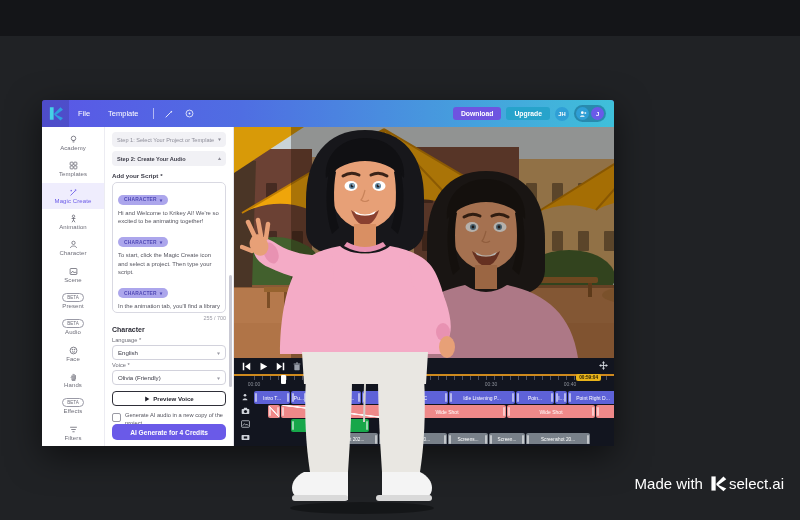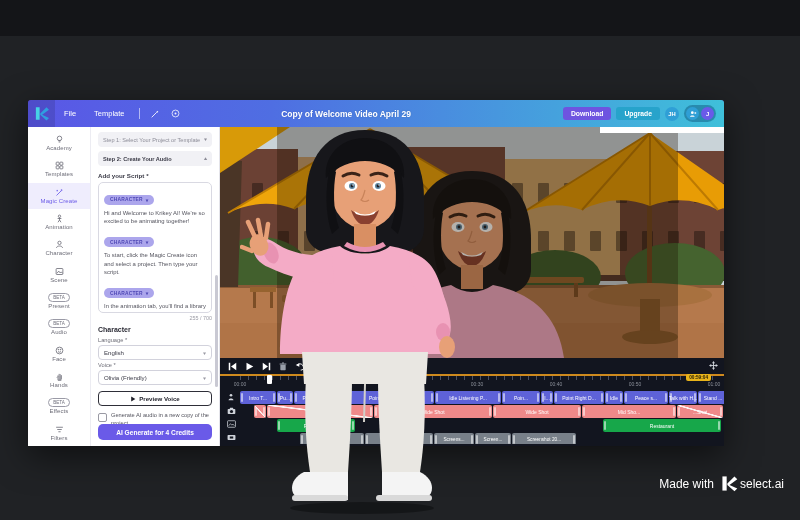--- a/index.html
+++ b/index.html
@@ -1,21 +1,21 @@
 <!DOCTYPE html>
 <html><head>
 <meta charset="utf-8">
 <style>
   html,body{margin:0;padding:0}
   body{width:800px;height:520px;position:relative;background:#202225;overflow:hidden;
        font-family:"Liberation Sans",sans-serif;-webkit-font-smoothing:antialiased}
   .top-band{position:absolute;top:0;left:0;right:0;height:36px;background:#141518}
 
   
-  .window{position:absolute;left:28px;top:100px;width:696px;height:346px;background:#4c1d95;
+  .window{position:absolute;left:42px;top:100px;width:572px;height:346px;background:#4c1d95;
           box-shadow:0 10px 34px rgba(0,0,0,.55);display:flex;flex-direction:column;border-radius:3px 3px 0 0;overflow:hidden}
 
   
   .topbar{flex:0 0 27px;background:linear-gradient(90deg,#5a57e6 0%,#4f6ee2 35%,#3fc0da 100%);
           display:flex;align-items:center;color:#fff;position:relative}
   .logo-box{width:27px;height:27px;display:flex;align-items:center;justify-content:center;background:rgba(25,25,80,.18)}
   .menu{font-size:7.5px;margin:0 9px;cursor:default}
   .tb-divider{width:1px;height:11px;background:rgba(255,255,255,.55);margin:0 5px}
   .tb-icon{margin:0 6px;display:flex;align-items:center;opacity:.92}
   .tb-title{position:absolute;left:120px;right:180px;text-align:center;font-size:8.5px;font-weight:bold;
@@ -99,21 +99,21 @@
   .clip.camera{background:#ef8989}
   .clip.scene{background:#17a74a}
   .clip.media{background:#788089;font-size:4.7px}
   .clip.slash{background-image:linear-gradient(to top right,transparent 46%,rgba(255,255,255,.9) 48%,rgba(255,255,255,.9) 52%,transparent 54%)}
 
   
   .hero{position:absolute;left:240px;top:126px;z-index:30;pointer-events:none}
 
   
   .watermark{position:absolute;right:16px;bottom:28px;display:flex;align-items:center;color:#fff;z-index:40}
-  .wm-text{font-size:12px}
+  .wm-text{font-size:15px}
   .wm-k{margin:0 2px 0 7px;display:flex;align-items:center}
 </style>
 </head>
 <body>
 
 <div class="top-band"></div>
 
 <div class="window">
 
   <div class="topbar">
@@ -131,21 +131,20 @@
           <path d="M1,11 L8,4 M8,4 L10,2" stroke="#fff" stroke-width="1.4"></path>
           <path d="M9.5,1 l.5,1.2 1.2,.5 -1.2,.5 -.5,1.2 -.5,-1.2 -1.2,-.5 1.2,-.5 Z" fill="#fff"></path>
         </svg>
     </span>
     <span class="tb-icon">
       <svg width="9" height="9" viewBox="0 0 12 12">
           <circle cx="6" cy="6" r="4.6" fill="none" stroke="#fff" stroke-width="1.1"></circle>
           <circle cx="6" cy="6" r="1.3" fill="#fff"></circle>
         </svg>
     </span>
-    <div class="tb-title">Copy of Welcome Video April 29</div>
     <div class="tb-right">
       <span class="tb-btn btn-download">Download</span>
       <span class="tb-btn btn-upgrade">Upgrade</span>
       <span class="avatar">JH</span>
       <span class="invite-pill">
         <span class="avatar small person">
           <svg width="8" height="8" viewBox="0 0 12 12">
               <circle cx="5" cy="4" r="2" fill="#fff"></circle>
               <path d="M1.5,10 C1.5,7.6 8.5,7.6 8.5,10 Z" fill="#fff"></path>
               <path d="M9.5,3 v3 M8,4.5 h3" stroke="#fff" stroke-width="1"></path>

